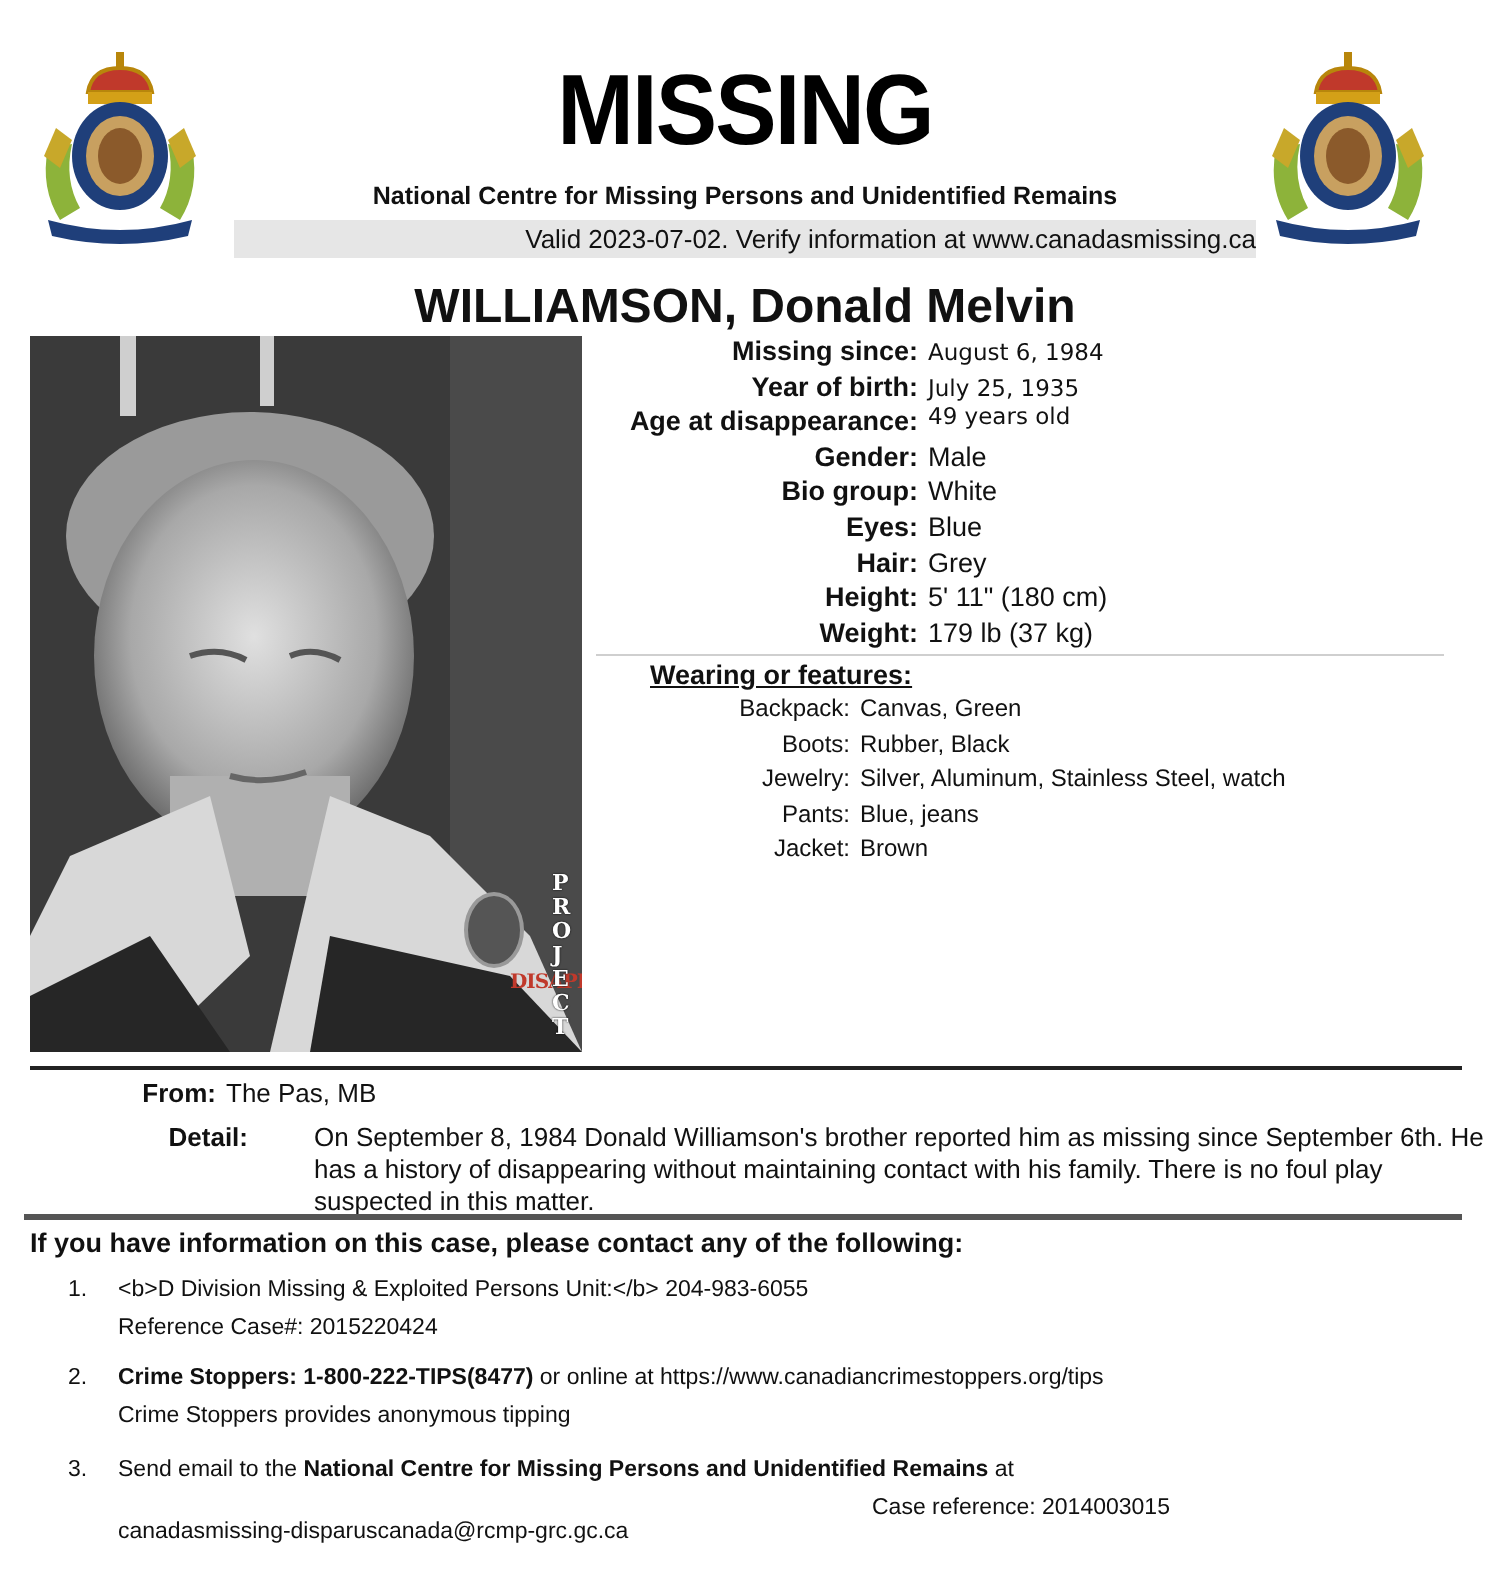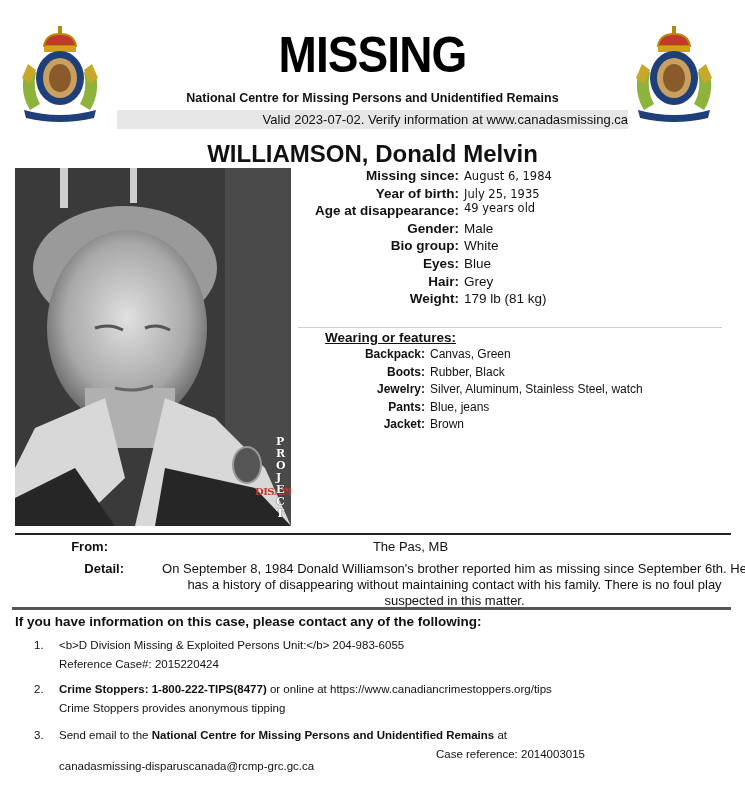--- a/index.html
+++ b/index.html
@@ -28,30 +28,30 @@
     .fact-row { display: flex; height: 17.6px; align-items: baseline; }
     .fact-label { width: 167px; text-align: right; font-weight: bold; font-size: 13.5px; color: #111; }
     .fact-value { padding-left: 5px; font-size: 13.5px; color: #111; white-space: nowrap; }
     .fact-value.small { font-family: "DejaVu Sans", sans-serif; font-size: 11.5px; }
 
     .facts-divider { position: absolute; left: 298px; top: 327px; width: 424px; height: 1px; background: #cfcfcf; }
 
     .wearing-title { position: absolute; left: 325px; top: 330px; font-weight: bold; font-size: 13.5px; text-decoration: underline; }
     .wear { position: absolute; left: 292px; top: 347px; width: 440px; }
     .wear-row { display: flex; height: 17.6px; align-items: baseline; }
-    .wear-label { width: 133px; text-align: right; font-weight: bold; font-size: 12px; }
+    .wear-label { width: 133px; text-align: right; font-weight: normal; font-size: 12px; }
     .wear-value { padding-left: 5px; font-size: 12px; white-space: nowrap; }
 
     .rule1 { position: absolute; left: 15px; top: 533px; width: 716px; height: 2px; background: #222; }
     .rule2 { position: absolute; left: 12px; top: 607px; width: 719px; height: 3px; background: #555; }
 
     .from-row { position: absolute; left: 0; top: 539px; display: flex; }
     .detail-row { position: absolute; left: 16px; top: 561px; display: flex; gap: 28px; }
     .bl-label { width: 108px; text-align: right; font-weight: bold; font-size: 13px; }
-    .bl-value { padding-left: 5px; font-size: 13px; line-height: 16px; width: 600px; text-align: center; }
+    .bl-value { padding-left: 5px; font-size: 13px; line-height: 16px; width: 600px; }
 
     .contact-title { position: absolute; left: 15px; top: 614px; font-weight: bold; font-size: 13.5px; }
     .contact { position: absolute; left: 0; width: 745px; font-size: 11.5px; }
     .contact .num { position: absolute; left: 34px; }
     .contact .line { position: absolute; left: 59px; white-space: nowrap; }
     .contact .line b { font-weight: bold; }
     .contact .ref { position: absolute; left: 436px; white-space: nowrap; }
   </style>
 </head>
 <body>
@@ -159,22 +159,26 @@
   </div>
   <div class="fact-row">
     <span class="fact-label">Eyes:</span>
     <span class="fact-value">Blue</span>
   </div>
   <div class="fact-row">
     <span class="fact-label">Hair:</span>
     <span class="fact-value">Grey</span>
   </div>
   <div class="fact-row">
+    <span class="fact-label">Height:</span>
+    <span class="fact-value">5' 11" (180 cm)</span>
+  </div>
+  <div class="fact-row">
     <span class="fact-label">Weight:</span>
-    <span class="fact-value">179 lb (81 kg)</span>
+    <span class="fact-value">179 lb (37 kg)</span>
   </div>
 </div>
 
 <div class="facts-divider"></div>
 
 <div class="wearing-title">Wearing or features:</div>
 <div class="wear">
   <div class="wear-row">
     <span class="wear-label">Backpack:</span>
     <span class="wear-value">Canvas, Green</span>

